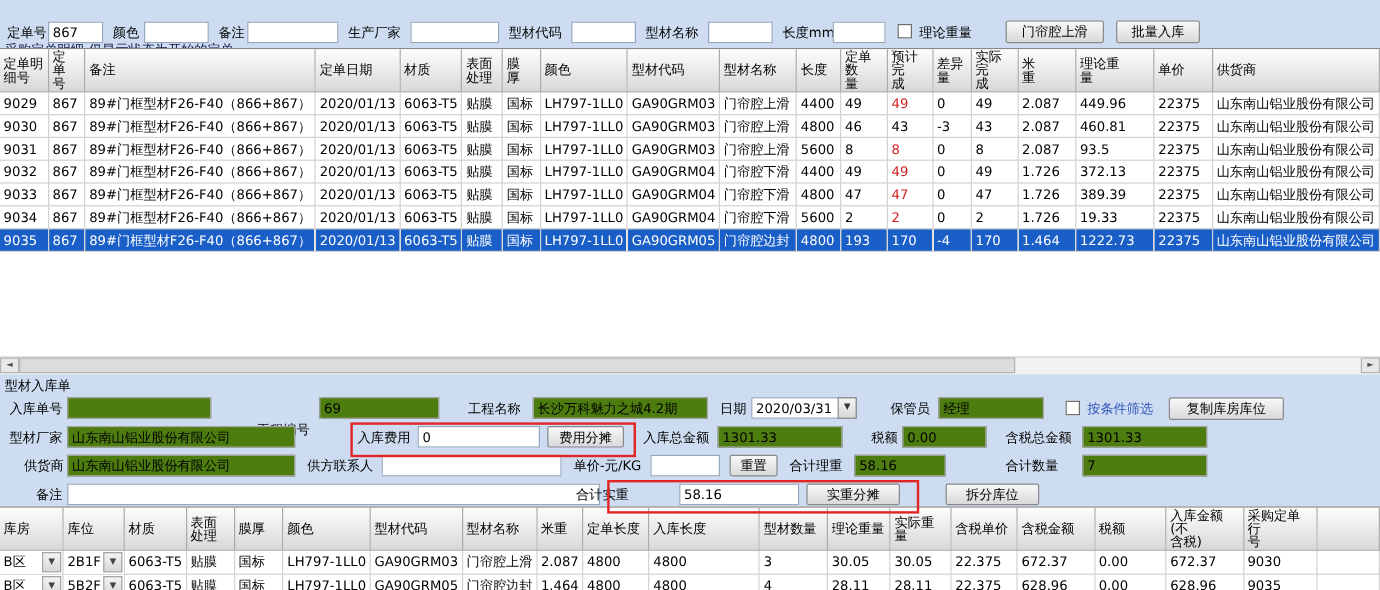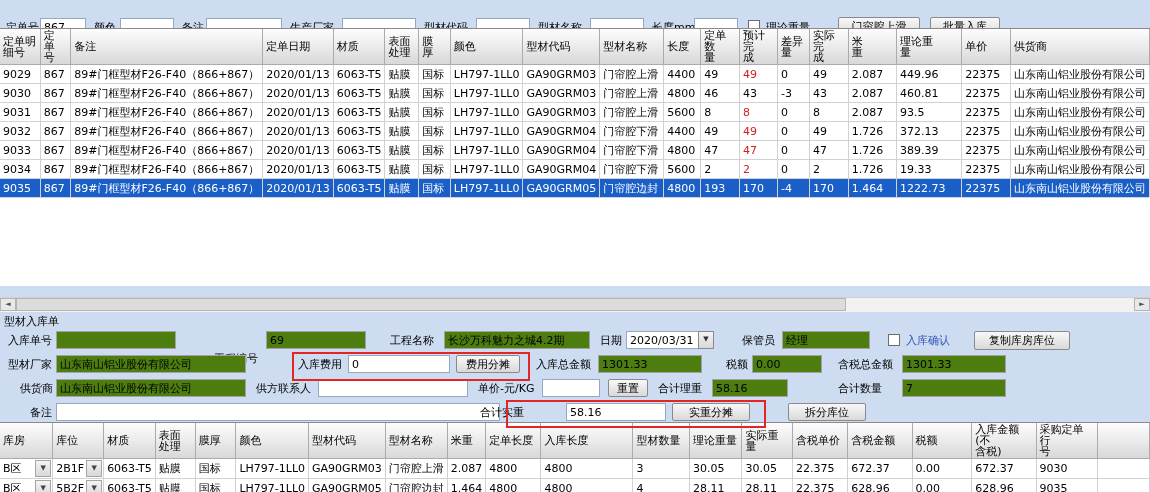--- a/index.html
+++ b/index.html
@@ -52,21 +52,21 @@
     <input class="inp white" style="left: 476px; top: 18px; width: 54px;" value="">
     <div class="lbl" style="left:538px;top:21px">型材名称</div>
     <input class="inp white" style="left: 590px; top: 18px; width: 54px;" value="">
     <div class="lbl" style="left:652px;top:21px">长度mm</div>
     <input class="inp white" style="left: 694px; top: 18px; width: 44px;" value="">
     <span class="cb" style="left:748px;top:20px"></span>
     <div class="lbl" style="left:766px;top:21px">理论重量</div>
     <button class="btn" style="left:838px;top:17px;width:82px">门帘腔上滑</button>
     <button class="btn" style="left:930px;top:17px;width:70px">批量入库</button>
 
-    <div class="grid-area top-grid" style="top:28px;height:257px">
+    <div class="grid-area top-grid" style="top:40px;height:257px">
       <table class="grid">
           <colgroup>
             <col style="width: 50px;">
             <col style="width: 35px;">
             <col style="width: 132px;">
             <col style="width: 56px;">
             <col style="width: 47px;">
             <col style="width: 42px;">
             <col style="width: 36px;">
             <col style="width: 48px;">
@@ -282,21 +282,21 @@
     <div class="lbl" style="left:214px;top:352px">工程编号</div>
     <input class="inp gray" style="left: 266px; top: 331px; width: 100px;" value="69">
     <div class="lbl" style="left:390px;top:334px">工程名称</div>
     <input class="inp gray" style="left: 444px; top: 331px; width: 146px;" value="长沙万科魅力之城4.2期">
     <div class="lbl" style="left:600px;top:334px">日期</div>
     <input class="inp white" style="left: 626px; top: 331px; width: 88px;" value="2020/03/31">
     <span class="combo-btn" style="left:698px;top:331px">▼</span>
     <div class="lbl" style="left:742px;top:334px">保管员</div>
     <input class="inp gray" style="left: 782px; top: 331px; width: 88px;" value="经理">
     <span class="cb" style="left:888px;top:334px"></span>
-    <div class="lbl blue" style="left:906px;top:334px">入库确认</div>
+    <div class="lbl blue" style="left:906px;top:334px">按条件筛选</div>
     <button class="btn" style="left:974px;top:331px;width:96px">复制库房库位</button>
 
     <div class="lbl" style="left:8px;top:358px">型材厂家</div>
     <input class="inp gray" style="left: 56px; top: 355px; width: 190px;" value="山东南山铝业股份有限公司">
     <div class="lbl" style="left:298px;top:358px">入库费用</div>
     <input class="inp white" style="left: 348px; top: 355px; width: 102px;" value="0">
     <button class="btn" style="left:456px;top:355px;width:64px;height:18px">费用分摊</button>
     <div class="redbox" style="left:292px;top:352px;width:234px;height:25px"></div>
     <div class="lbl" style="left:536px;top:358px">入库总金额</div>
     <input class="inp gray" style="left: 598px; top: 355px; width: 104px;" value="1301.33">

